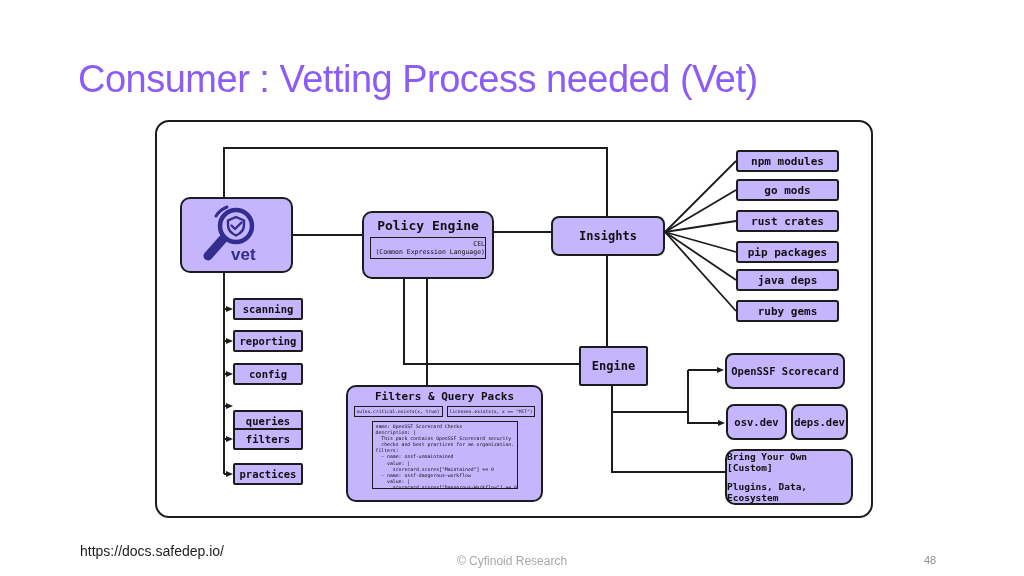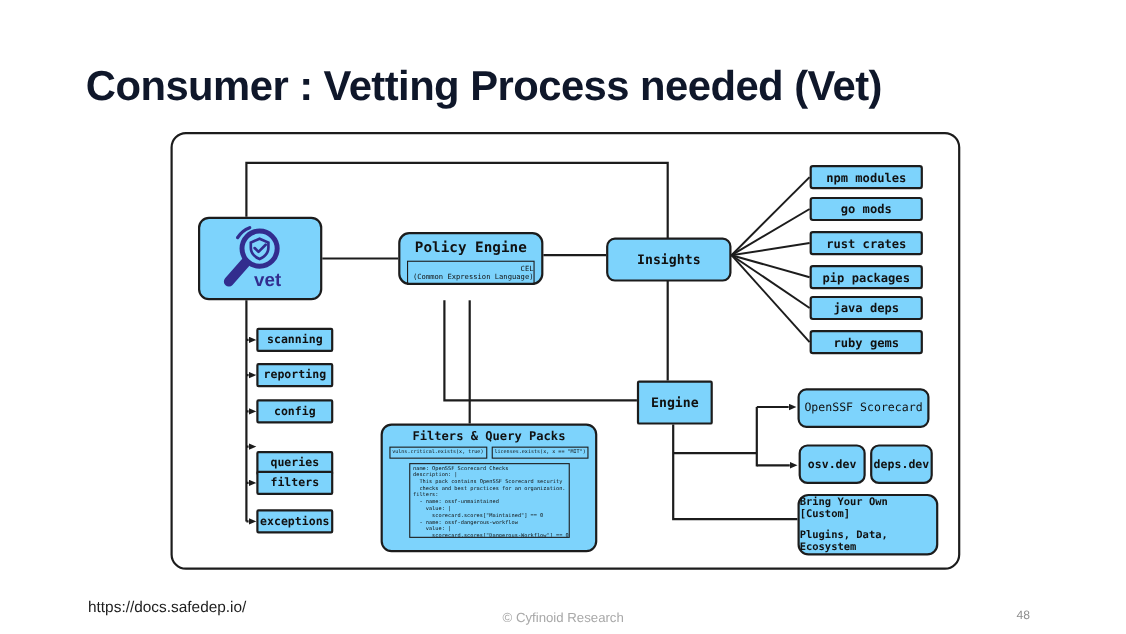--- a/index.html
+++ b/index.html
@@ -1,34 +1,34 @@
 <!DOCTYPE html>
 <html><head>
 <meta charset="utf-8">
 <style>
   * { margin:0; padding:0; box-sizing:border-box; }
   html,body { width:1024px; height:576px; background:#ffffff; overflow:hidden;
               font-family:"Liberation Sans", sans-serif; }
   .slide { position:relative; width:1024px; height:576px; background:#fff; }
 
-  .title { position:absolute; left:78px; top:58px; font-size:38px; font-weight:700;
-           letter-spacing:-0.5px; color:#0f172a; }
+  .title { position:absolute; left:78px; top:58px; font-size:38px; font-weight:400;
+           letter-spacing:-0.5px; color:#8b5cf6; }
 
   
   .diagram { position:absolute; left:155px; top:120px; width:718px; height:398px;
              border:2px solid #1c1c1c; border-radius:14px; background:#fff; }
   .wires { position:absolute; left:0; top:0; width:718px; height:398px; }
 
-  .box { position:absolute; background:#7dd3fc; border:2px solid #1c1c1c;
+  .box { position:absolute; background:#c4b5fd; border:2px solid #1c1c1c;
          display:flex; align-items:center; justify-content:center;
          font-family:"DejaVu Sans Mono", monospace; color:#111; }
 
   .vet-box { left:23px; top:75px; width:113px; height:76px; border-radius:10px; }
 
-  .policy { left:205px; top:89px; width:132px; height:48px; border-radius:10px;
+  .policy { left:205px; top:89px; width:132px; height:68px; border-radius:10px;
             flex-direction:column; justify-content:flex-start; padding-top:5px; }
   .policy .lbl { font-size:13px; font-weight:bold; }
   .cel { margin-top:4px; width:116px; border:1.5px solid #1c1c1c; text-align:right;
          font-size:6.5px; line-height:8px; padding:2px 0; }
 
   .insights { left:394px; top:94px; width:114px; height:40px; border-radius:8px;
               font-size:12px; font-weight:bold; }
 
   .eco { left:579px; width:103px; height:22px; border-radius:3px; font-size:11px; font-weight:bold; }
   .feat { left:76px; width:70px; height:22px; border-radius:2px; font-size:10.5px; font-weight:bold; }
@@ -39,21 +39,21 @@
   .qrow { display:flex; gap:4px; margin-top:3px; }
   .qbox { border:1.5px solid #1c1c1c; font-size:4.6px; padding:2px 2px; white-space:nowrap;
           font-family:"DejaVu Sans Mono", monospace; }
   .codebox { margin-top:4px; width:146px; height:68px; border:1.5px solid #1c1c1c;
              font-family:"DejaVu Sans Mono", monospace; font-size:4.8px; line-height:6.1px;
              white-space:pre; padding:2px 0 0 3px; overflow:hidden; }
 
   .engine { left:422px; top:224px; width:69px; height:40px; border-radius:2px;
             font-size:12px; font-weight:bold; }
   .openssf { left:568px; top:231px; width:120px; height:36px; border-radius:8px;
-             font-size:10.5px; font-weight:normal; }
+             font-size:10.5px; font-weight:bold; }
   .osv  { left:569px; top:282px; width:61px; height:36px; border-radius:8px; font-size:10.5px; font-weight:bold; }
   .deps { left:634px; top:282px; width:57px; height:36px; border-radius:8px; font-size:10.5px; font-weight:bold; }
   .byo  { left:568px; top:327px; width:128px; height:56px; border-radius:10px;
           flex-direction:column; gap:8px; font-size:9.5px; font-weight:bold; }
 
   .footer-link { position:absolute; left:80px; top:543px; font-size:14px; color:#1d1d1d; }
   .footer-credit { position:absolute; left:0; top:554px; width:1024px; text-align:center;
                    font-size:12px; color:#a8a8a8; }
   .footer-page { position:absolute; left:924px; top:554px; font-size:11px; color:#8f8f8f; }
 </style>
@@ -162,21 +162,21 @@
     <div class="box feat" style="top:241px">
         <span>config</span>
       </div>
     <div class="box feat" style="top:288px">
         <span>queries</span>
       </div>
     <div class="box feat" style="top:306px">
         <span>filters</span>
       </div>
     <div class="box feat" style="top:341px">
-        <span>exceptions</span>
+        <span>practices</span>
       </div>
 
     <div class="box packs">
       <div class="ttl">Filters &amp; Query Packs</div>
       <div class="qrow">
         <div class="qbox">vulns.critical.exists(x, true)</div>
         <div class="qbox">licenses.exists(x, x == "MIT")</div>
       </div>
       <div class="codebox">name: OpenSSF Scorecard Checks
 description: |

